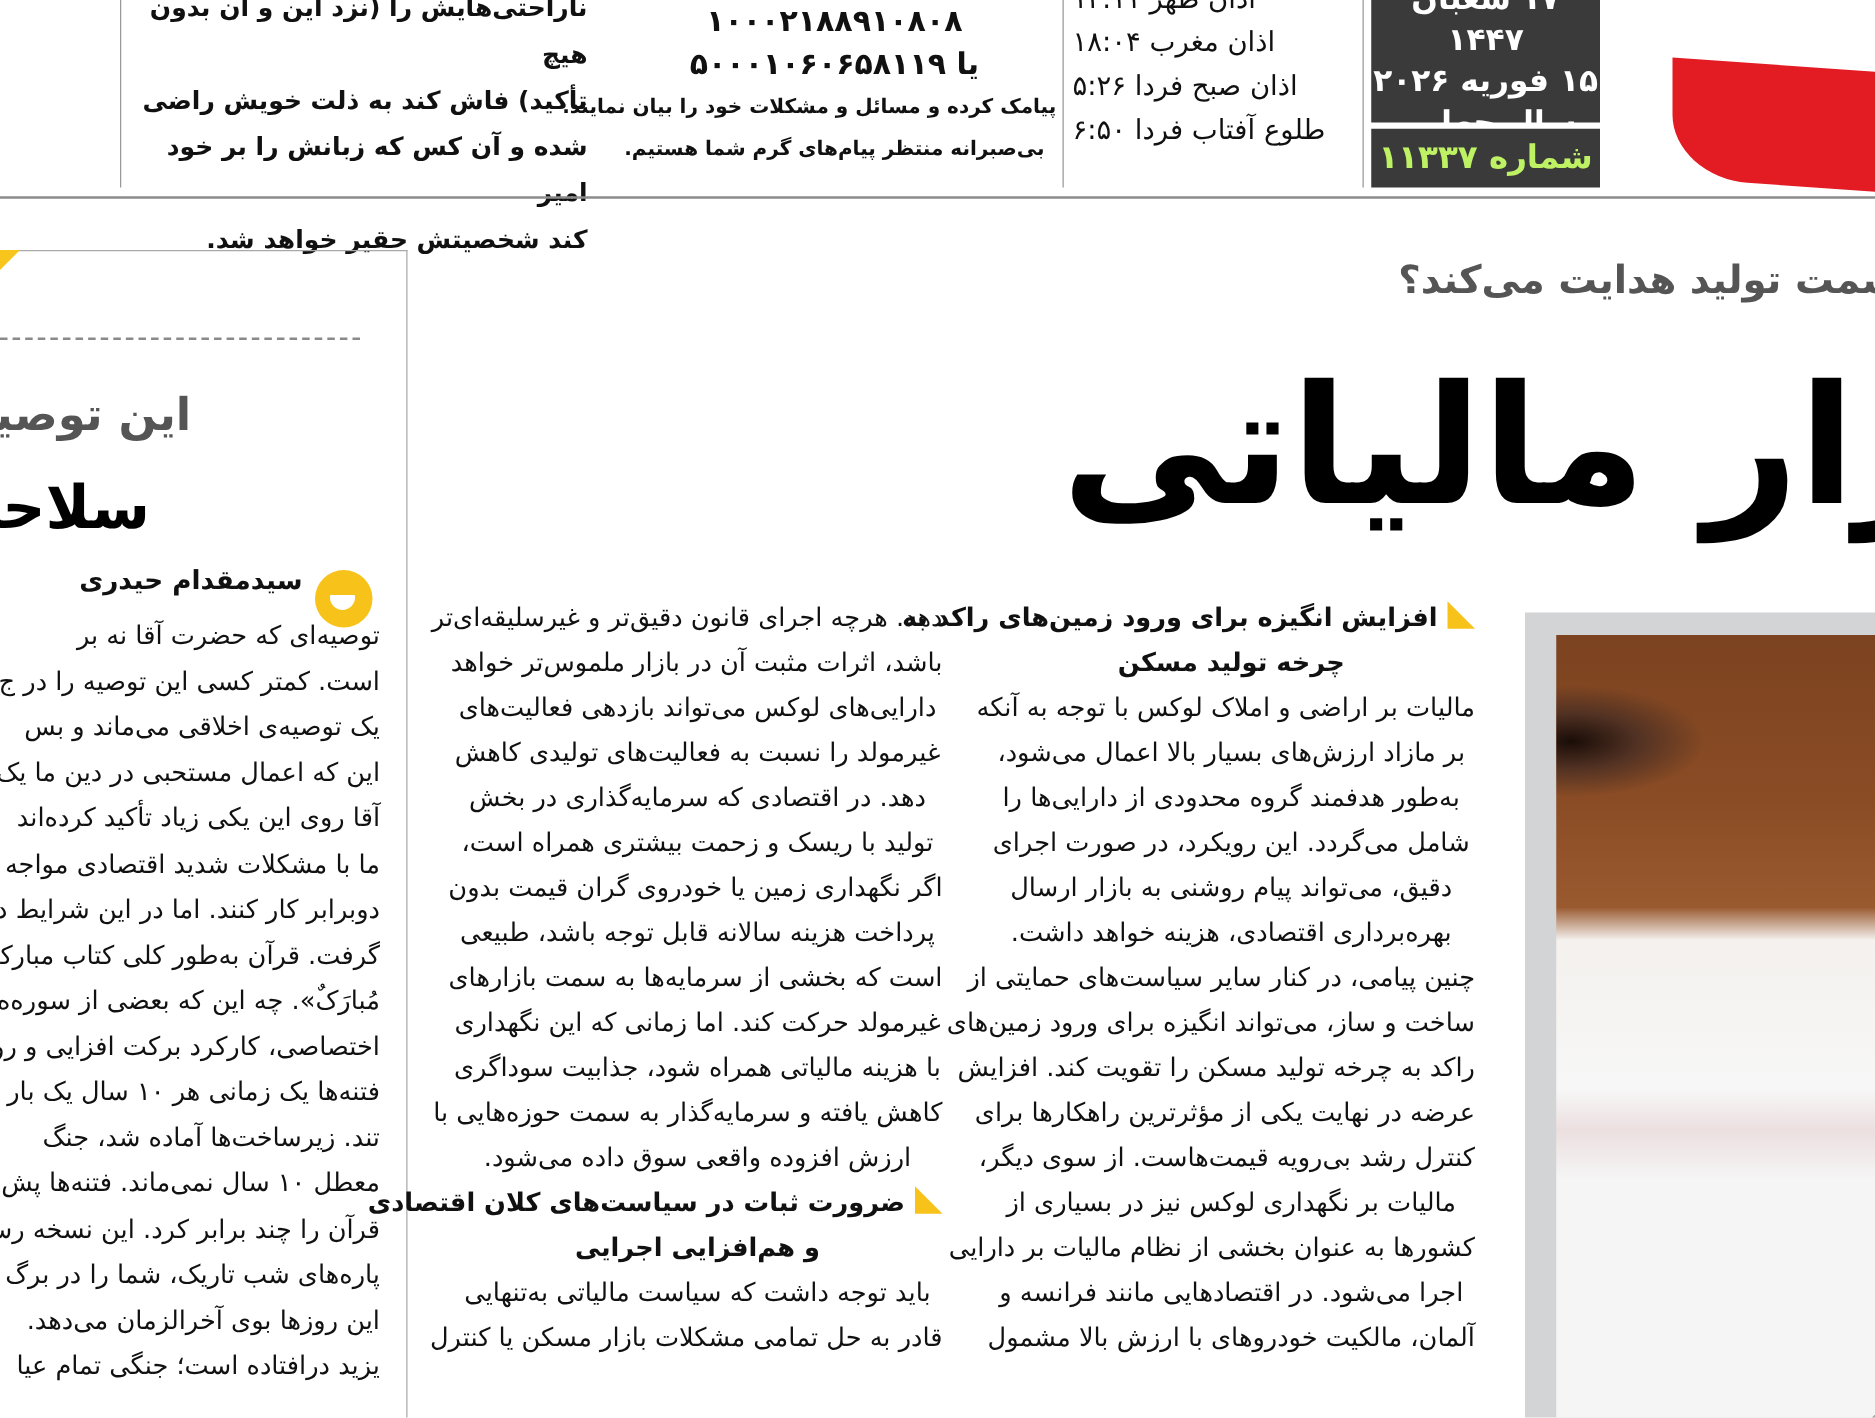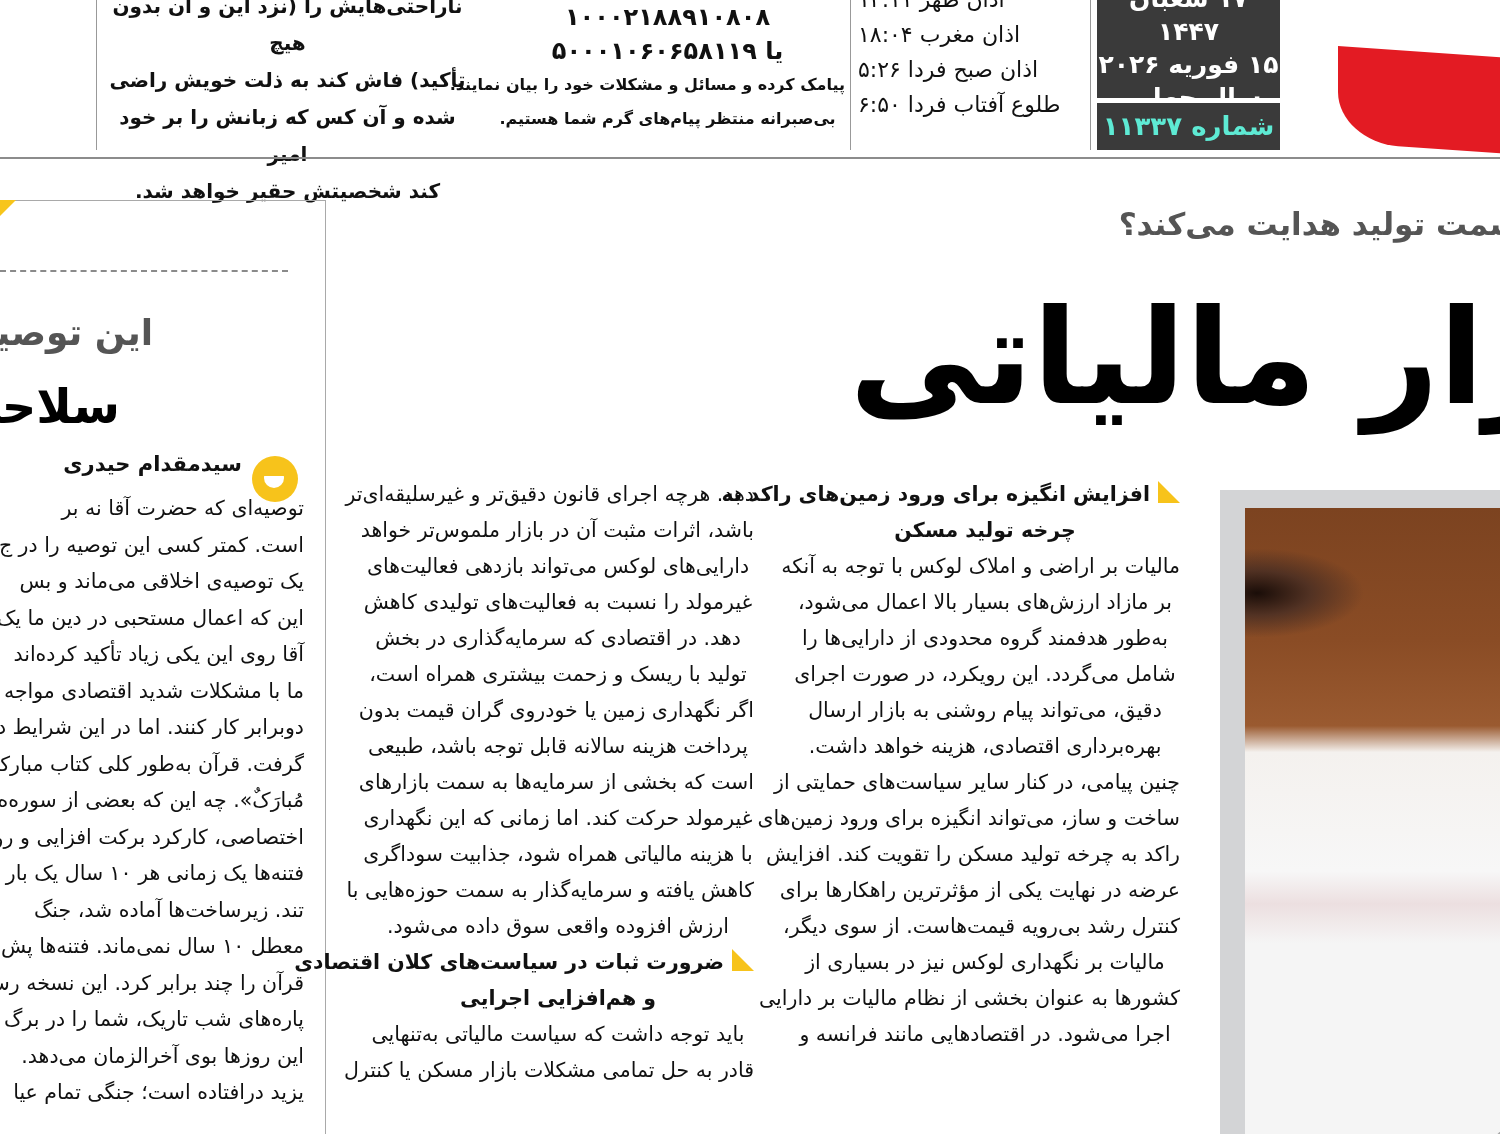--- a/index.html
+++ b/index.html
@@ -11,33 +11,33 @@
   .masthead-rule { position: absolute; left: 0; top: 157px; width: 1500px; height: 2px; background: #8c8c8c; }
   .vrule { position: absolute; top: 0; width: 1px; height: 150px; background: #999; }
 
   .logo-red { position: absolute; left: 1338px; top: 46px; width: 180px; height: 96px;
     background: #e31b23; border-radius: 0 0 0 60px / 0 0 0 50px; transform: skewY(4deg); transform-origin: left top; }
 
   .issue-box { position: absolute; left: 1097px; top: 0; width: 183px; height: 98px; background: #3a3a3a;
     color: #fff; font-weight: bold; text-align: center; font-size: 25px; line-height: 33px; padding-top: 0; }
   .issue-box .line0 { margin-top: -18px; }
   .issue-number { position: absolute; left: 1097px; top: 103px; width: 183px; height: 47px; background: #3a3a3a;
-    color: #5eead4; font-weight: bold; text-align: center; font-size: 26px; line-height: 47px; }
+    color: #bef264; font-weight: bold; text-align: center; font-size: 26px; line-height: 47px; }
 
   .prayer-box { position: absolute; left: 858px; top: 0; width: 220px; height: 150px; font-size: 22px;
     line-height: 35px; text-align: left; }
   .prayer-box .row { white-space: nowrap; }
   .prayer-box .row.cut { margin-top: -18px; }
 
   .sms-box { position: absolute; left: 490px; top: 0; width: 355px; height: 150px; text-align: center;
     font-weight: bold; }
   .sms-box .num { font-size: 24px; line-height: 34px; }
   .sms-box .txt { font-size: 16px; line-height: 34px; white-space: nowrap; }
 
-  .quote-box { position: absolute; left: 105px; top: 0; width: 365px; height: 150px; text-align: center;
+  .quote-box { position: absolute; left: 105px; top: 0; width: 365px; height: 150px; text-align: right;
     font-size: 20px; line-height: 37px; font-weight: bold; }
   .quote-box .cut { margin-top: -12px; }
 
   
   .side-col { position: absolute; left: -6px; top: 200px; width: 332px; height: 950px; border: 1.5px solid #a9a9a9; border-left: none; overflow: hidden; }
   .side-corner { position: absolute; left: 0; top: 200px; width: 0; height: 0; border-top: 16px solid #f7c51b; border-right: 16px solid transparent; }
   .dashed { position: absolute; left: 0; top: 270px; width: 288px; border-top: 2px dashed #8a8a8a; }
   .side-kicker { position: absolute; right: 1347px; top: 312px; font-size: 36px; font-weight: bold; color: #555; white-space: nowrap; }
   .side-title { position: absolute; right: 1380px; top: 378px; font-size: 48px; font-weight: bold; color: #000; white-space: nowrap; }
   .author-icon { position: absolute; left: 252px; top: 456px; width: 46px; height: 46px; border-radius: 50%;
@@ -152,20 +152,21 @@
     <div class="ln">دقیق، می‌تواند پیام روشنی به بازار ارسال</div>
     <div class="ln">بهره‌برداری اقتصادی، هزینه خواهد داشت.</div>
     <div class="ln">چنین پیامی، در کنار سایر سیاست‌های حمایتی از</div>
     <div class="ln">ساخت و ساز، می‌تواند انگیزه برای ورود زمین‌های</div>
     <div class="ln">راکد به چرخه تولید مسکن را تقویت کند. افزایش</div>
     <div class="ln">عرضه در نهایت یکی از مؤثرترین راهکارها برای</div>
     <div class="ln">کنترل رشد بی‌رویه قیمت‌هاست. از سوی دیگر،</div>
     <div class="ln">مالیات بر نگهداری لوکس نیز در بسیاری از</div>
     <div class="ln">کشورها به عنوان بخشی از نظام مالیات بر دارایی</div>
     <div class="ln">اجرا می‌شود. در اقتصادهایی مانند فرانسه و</div>
+    <div class="ln">آلمان، مالکیت خودروهای با ارزش بالا مشمول</div>
   </div>
 <div class="col col-b" id="col-b">
     <div class="ln">دهد. هرچه اجرای قانون دقیق‌تر و غیرسلیقه‌ای‌تر</div>
     <div class="ln">باشد، اثرات مثبت آن در بازار ملموس‌تر خواهد</div>
     <div class="ln">دارایی‌های لوکس می‌تواند بازدهی فعالیت‌های</div>
     <div class="ln">غیرمولد را نسبت به فعالیت‌های تولیدی کاهش</div>
     <div class="ln">دهد. در اقتصادی که سرمایه‌گذاری در بخش</div>
     <div class="ln">تولید با ریسک و زحمت بیشتری همراه است،</div>
     <div class="ln">اگر نگهداری زمین یا خودروی گران قیمت بدون</div>
     <div class="ln">پرداخت هزینه سالانه قابل توجه باشد، طبیعی</div>

